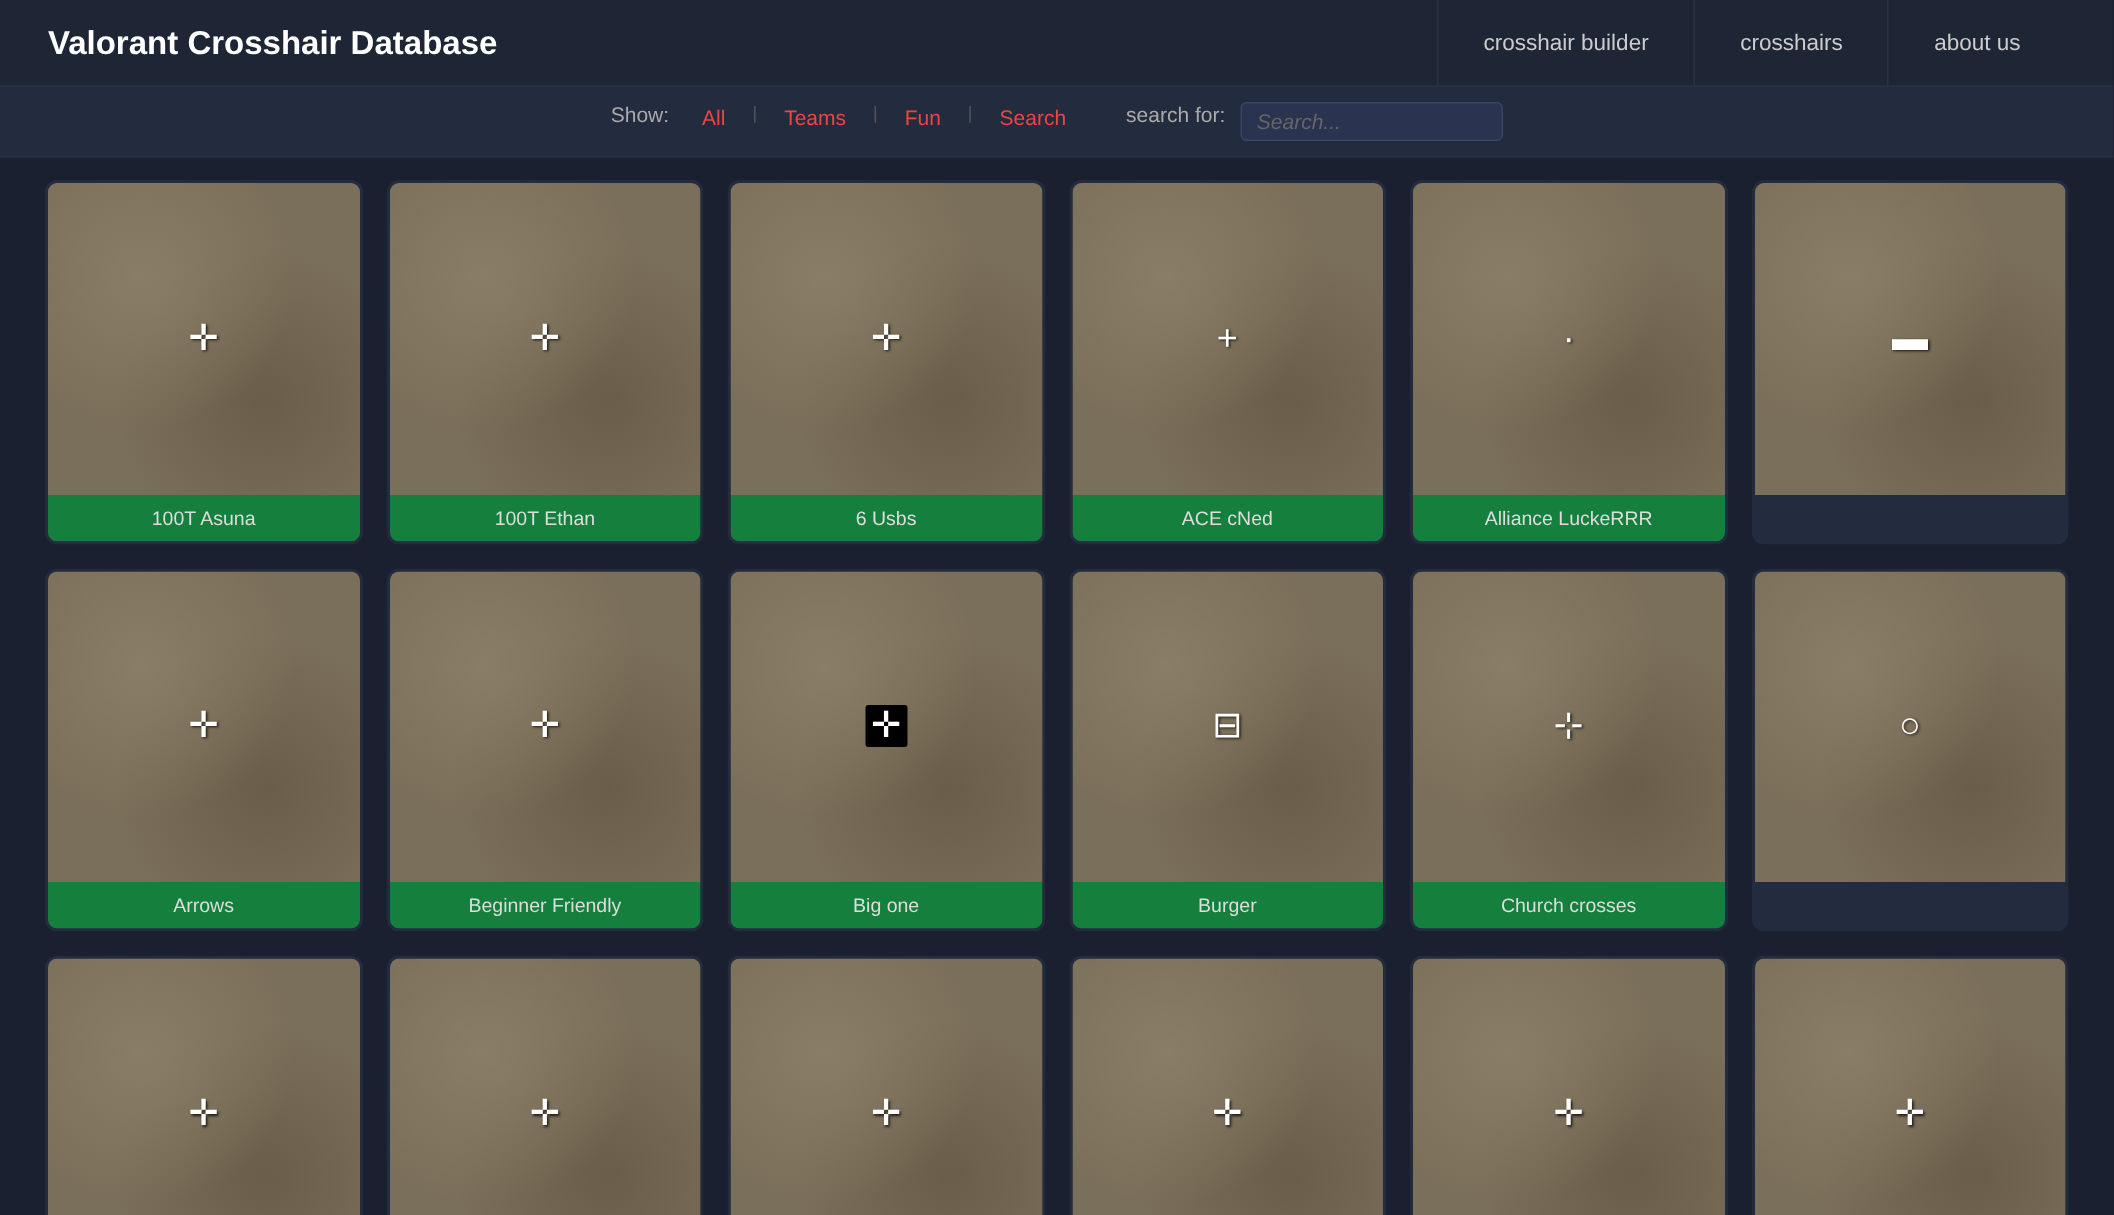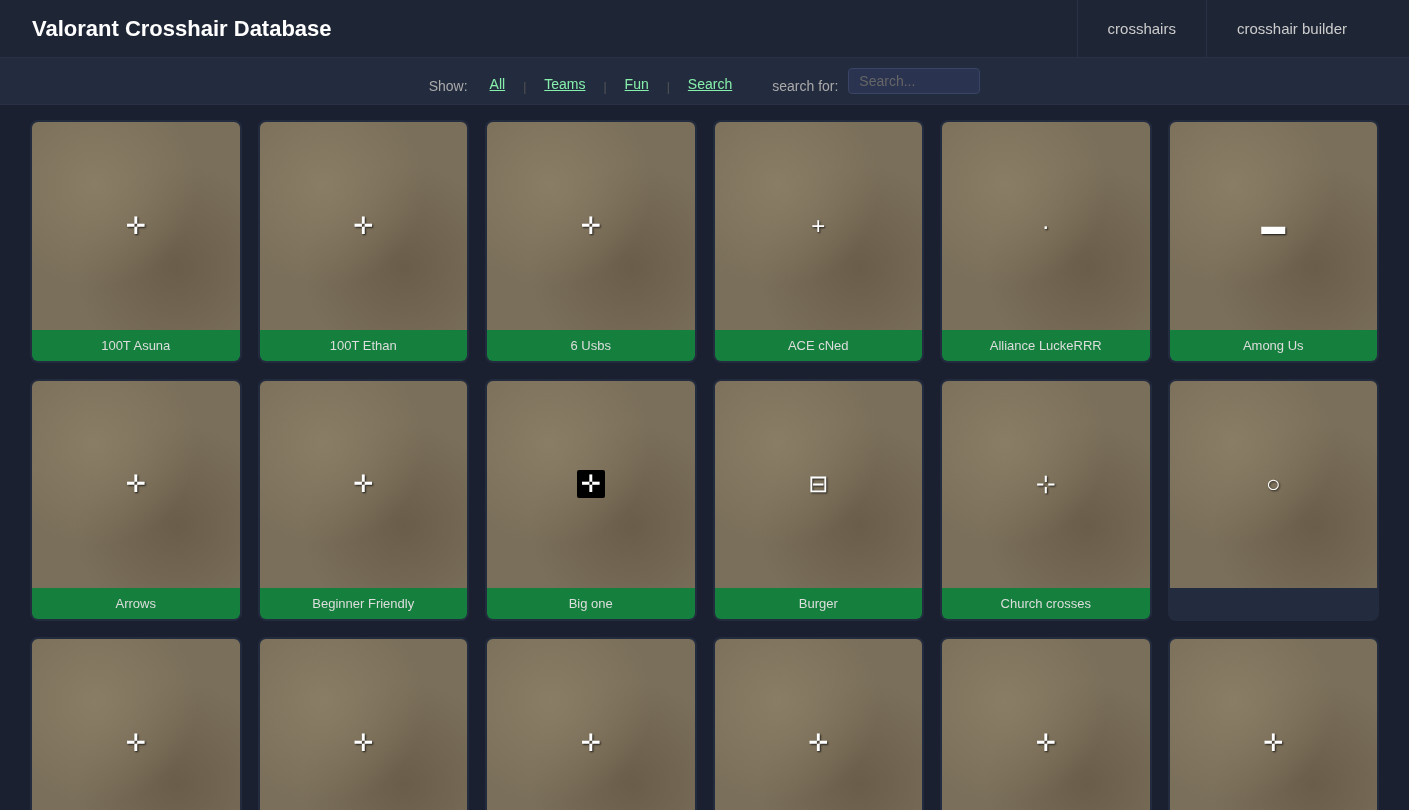--- a/index.html
+++ b/index.html
@@ -38,59 +38,59 @@
       font-size: 15px;
       border-left: 1px solid #2a3045;
       height: 100%;
       transition: background 0.2s;
     }
 
     
     .filter-bar {
       background-color: #232b3e;
       display: flex;
-      align-items: flex-end;
+      align-items: flex-start;
       justify-content: center;
       padding: 10px 20px;
       gap: 10px;
       border-bottom: 1px solid #2a3045;
     }
     .filter-bar .show-label {
       color: #aaa;
       font-size: 14px;
       margin-right: 4px;
     }
     .filter-btn {
       background: none;
       border: none;
-      color: #86efac;
+      color: #ef4444;
       font-size: 14px;
       cursor: pointer;
       padding: 2px 8px;
       border-radius: 3px;
-      text-decoration: underline;
     }
     .filter-separator {
       color: #555;
       font-size: 12px;
     }
     .search-label {
       color: #aaa;
       font-size: 14px;
       margin-left: 22px;
     }
     .search-input {
       background-color: #2a3350;
       border: 1px solid #3a4565;
       border-radius: 4px;
       color: #ec4899;
       padding: 4px 10px;
       font-size: 14px;
-      width: 132px;
+      width: 175px;
       outline: none;
+      font-style: italic;
     }
     .search-input::placeholder { color: #666; }
 
     
     .grid-container {
       padding: 15px 30px;
       display: grid;
       grid-template-columns: repeat(6, 1fr);
       gap: 16px;
     }
@@ -142,24 +142,27 @@
       border-radius: 2px;
     }
   </style>
 </head>
 <body>
 
 <header>
   <span class="site-title">Valorant Crosshair Database</span>
   <nav>
     <div class="nav-item">
+      <span>crosshair builder</span>
+    </div>
+    <div class="nav-item">
       <span>crosshairs</span>
     </div>
     <div class="nav-item">
-      <span>crosshair builder</span>
+      <span>about us</span>
     </div>
   </nav>
 </header>
 
 <div class="filter-bar">
   <span class="show-label">Show:</span>
   <button class="filter-btn">All</button>
   <span class="filter-separator">|</span>
   <button class="filter-btn">Teams</button>
   <span class="filter-separator">|</span>
@@ -198,21 +201,20 @@
     <div class="card">
       <div class="card-image">
         <span class="crosshair-symbol ch-green">·</span>
       </div>
       <div class="card-label">Alliance LuckeRRR</div>
     </div>
     <div class="card">
       <div class="card-image">
         <span class="crosshair-symbol ch-white">▬</span>
       </div>
-      <div class="card-label">Among Us</div>
     </div>
     <div class="card">
       <div class="card-image">
         <span class="crosshair-symbol ch-white">✛</span>
       </div>
       <div class="card-label">Arrows</div>
     </div>
     <div class="card">
       <div class="card-image">
         <span class="crosshair-symbol ch-green">✛</span>

